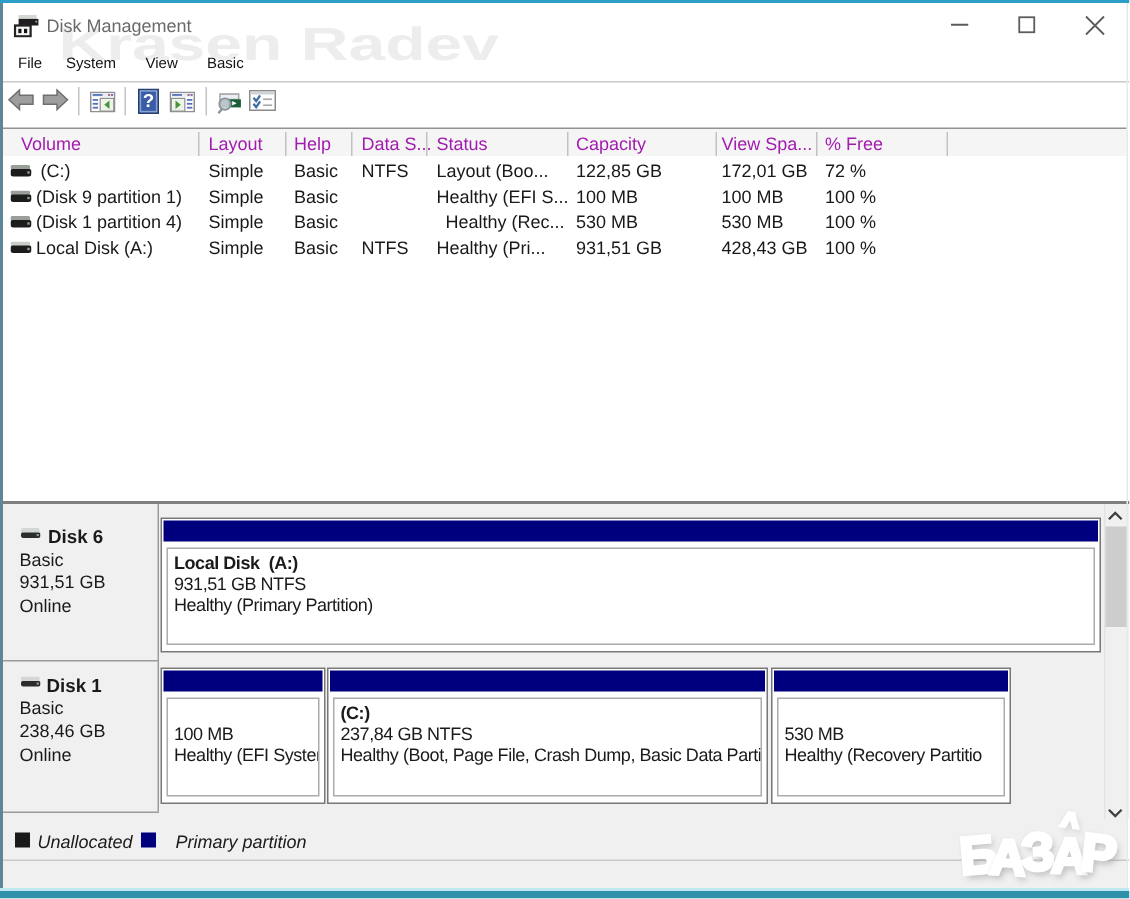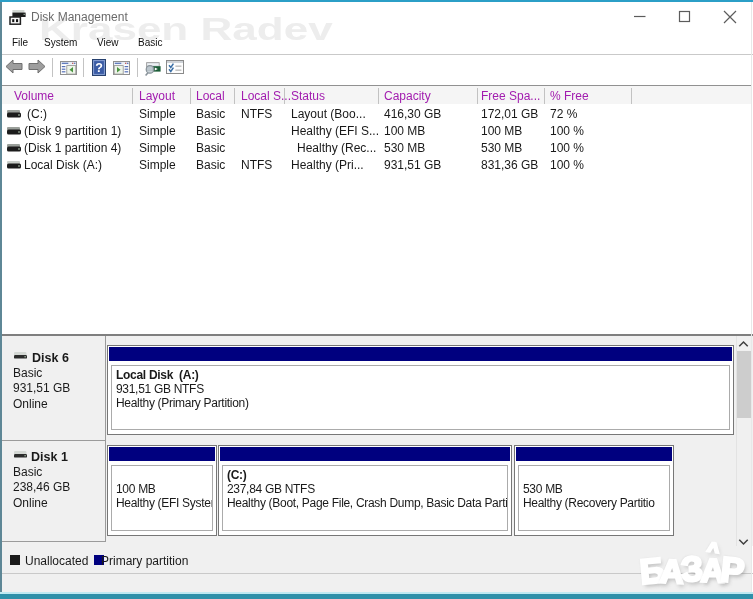--- a/index.html
+++ b/index.html
@@ -45,21 +45,21 @@
 .pnavy { position:absolute; left:1px; right:1px; top:1px; height:14px; background:#00007f; }
 .pinner { position:absolute; left:3px; right:3px; top:18.5px; bottom:4px; border:1px solid #ababab; background:#fff; overflow:hidden; padding:2px 0 0 4px; line-height:14.4px; font-size:12px; white-space:nowrap; letter-spacing:-0.3px; }
 
 
 #sbar { left:736px; top:336px; width:17px; height:210px; background:#f0f0f0; border-left:1px solid #e3e3e3; }
 #sthumb { left:737px; top:351px; width:15px; height:67px; background:#cdcdcd; }
 .chev { left:738px; width:11px; height:11px; color:#505050; }
 
 
 .lsq { width:10px; height:10px; top:555px; }
-.ltxt { top:554px; font-size:12px; }
+.ltxt { top:554px; font-size:12px;font-style:italic; }
 #legline { left:0; top:573px; width:753px; height:1px; background:#c9c9c9; }
 
 #cyan1 { left:0; top:592px; width:753px; height:2px; background:#bfe9f1; }
 #cyan2 { left:0; top:594px; width:753px; height:5px; background:#2e90a9; }
 
 #bazar { left:640px; top:542px; width:112px; height:52px; color:#fff; font-weight:bold; }
 #bazar span { position:absolute; -webkit-text-stroke:2.6px #fff; text-shadow:2px 3px 4px rgba(120,120,120,0.45), -1px -1px 2px rgba(150,150,150,0.2); }
 </style>
 </head>
 <body>
@@ -149,25 +149,25 @@
   <path d="M3 5.2 L4.8 7.4 L7.4 3.6" stroke="#3a6ea5" stroke-width="1.5" fill="none"></path>
   <path d="M3 9.2 L4.8 11.4 L7.4 7.6" stroke="#3a6ea5" stroke-width="1.5" fill="none"></path>
   <rect x="9.4" y="5.6" width="6" height="1.1" fill="#aaaaaa"></rect>
   <rect x="9.4" y="9.6" width="6" height="1.1" fill="#aaaaaa"></rect>
 </svg>
 
 <div class="abs" style="left:2px;top:86px;width:749px;height:18px;background:#f5f5f5"></div>
 <div class="abs" id="lvtop"></div>
 <div class="abs htxt" style="left:14px">Volume</div>
 <div class="abs htxt" style="left:139px">Layout</div>
-<div class="abs htxt" style="left:196px">Local</div>
-<div class="abs htxt" style="left:241px">Local S...</div>
+<div class="abs htxt" style="left:196px">Help</div>
+<div class="abs htxt" style="left:241px">Data S...</div>
 <div class="abs htxt" style="left:291px">Status</div>
 <div class="abs htxt" style="left:384px">Capacity</div>
-<div class="abs htxt" style="left:481px">Free Spa...</div>
+<div class="abs htxt" style="left:481px">View Spa...</div>
 <div class="abs htxt" style="left:550px">% Free</div>
 <div class="abs hsep" style="left:132px"></div>
 <div class="abs hsep" style="left:190px"></div>
 <div class="abs hsep" style="left:234px"></div>
 <div class="abs hsep" style="left:284px"></div>
 <div class="abs hsep" style="left:378px"></div>
 <div class="abs hsep" style="left:477px"></div>
 <div class="abs hsep" style="left:544px"></div>
 <div class="abs hsep" style="left:631px"></div>
 
@@ -190,21 +190,21 @@
     <rect x="0" y="0" width="13" height="3.4" rx="1" fill="#c9cec9"></rect>
     <rect x="0" y="2.6" width="14" height="5" rx="1.6" fill="#1c1c1c"></rect>
     <rect x="11.2" y="4.2" width="1.6" height="1.6" fill="#8fa08f"></rect>
   </svg>
 
 <div class="abs rtxt nw" style="left:27px;top:107px">(C:)</div>
 <div class="abs rtxt nw" style="left:139px;top:107px">Simple</div>
 <div class="abs rtxt nw" style="left:196px;top:107px">Basic</div>
 <div class="abs rtxt nw" style="left:241px;top:107px">NTFS</div>
 <div class="abs rtxt nw" style="left:291px;top:107px">Layout (Boo...</div>
-<div class="abs rtxt nw" style="left:384px;top:107px">416,30 GB</div>
+<div class="abs rtxt nw" style="left:384px;top:107px">122,85 GB</div>
 <div class="abs rtxt nw" style="left:481px;top:107px">172,01 GB</div>
 <div class="abs rtxt nw" style="left:550px;top:107px">72 %</div>
 
 <div class="abs rtxt nw" style="left:24px;top:124px">(Disk 9 partition 1)</div>
 <div class="abs rtxt nw" style="left:139px;top:124px">Simple</div>
 <div class="abs rtxt nw" style="left:196px;top:124px">Basic</div>
 <div class="abs rtxt nw" style="left:291px;top:124px">Healthy (EFI S...</div>
 <div class="abs rtxt nw" style="left:384px;top:124px">100 MB</div>
 <div class="abs rtxt nw" style="left:481px;top:124px">100 MB</div>
 <div class="abs rtxt nw" style="left:550px;top:124px">100 %</div>
@@ -216,21 +216,21 @@
 <div class="abs rtxt nw" style="left:384px;top:141px">530 MB</div>
 <div class="abs rtxt nw" style="left:481px;top:141px">530 MB</div>
 <div class="abs rtxt nw" style="left:550px;top:141px">100 %</div>
 
 <div class="abs rtxt nw" style="left:24px;top:158px">Local Disk (A:)</div>
 <div class="abs rtxt nw" style="left:139px;top:158px">Simple</div>
 <div class="abs rtxt nw" style="left:196px;top:158px">Basic</div>
 <div class="abs rtxt nw" style="left:241px;top:158px">NTFS</div>
 <div class="abs rtxt nw" style="left:291px;top:158px">Healthy (Pri...</div>
 <div class="abs rtxt nw" style="left:384px;top:158px">931,51 GB</div>
-<div class="abs rtxt nw" style="left:481px;top:158px">831,36 GB</div>
+<div class="abs rtxt nw" style="left:481px;top:158px">428,43 GB</div>
 <div class="abs rtxt nw" style="left:550px;top:158px">100 %</div>
 
 <div class="abs" id="pane"></div>
 <div class="abs" id="split"></div>
 <div class="abs gridv"></div>
 <div class="abs gridh" style="top:440px"></div>
 <div class="abs gridh" style="top:541px"></div>
 
 <svg class="abs" style="left:14px;top:352px" width="13" height="7" viewBox="0 0 13 7">
     <rect x="0" y="0" width="12.4" height="4" rx="1.2" fill="#d4d8d4"></rect>
@@ -269,21 +269,21 @@
 <svg class="abs chev" style="top:339px" width="13" height="11" viewBox="0 0 13 11">
     <path d="M1.5 7.5 L6.5 2.5 L11.5 7.5" stroke="#404040" stroke-width="1.8" fill="none"></path>
   </svg>
 <svg class="abs chev" style="top:536px" width="13" height="11" viewBox="0 0 13 11">
     <path d="M1.5 3.5 L6.5 8.5 L11.5 3.5" stroke="#404040" stroke-width="1.8" fill="none"></path>
   </svg>
 
 <div class="abs lsq" style="left:10px;background:#1a1a1a"></div>
 <div class="abs ltxt" style="left:25px">Unallocated</div>
 <div class="abs lsq" style="left:94px;background:#00007f"></div>
-<div class="abs ltxt" style="left:101px">Primary partition</div>
+<div class="abs ltxt" style="left:117px">Primary partition</div>
 <div class="abs" id="legline"></div>
 
 <div class="abs" id="bazar">
   <span style="left:0px;top:9px;font-size:35px;transform:rotate(-5deg)">Б</span>
   <span style="left:20px;top:11px;font-size:33px;transform:rotate(3deg)">А</span>
   <span style="left:41px;top:7px;font-size:35px;transform:rotate(-3deg)">З</span>
   <span style="left:61px;top:10px;font-size:33px;transform:rotate(2deg)">А</span>
   <span style="left:67px;top:-3px;font-size:20px;transform:rotate(8deg)">^</span>
   <span style="left:81px;top:8px;font-size:35px;transform:rotate(6deg)">Р</span>
 </div>

